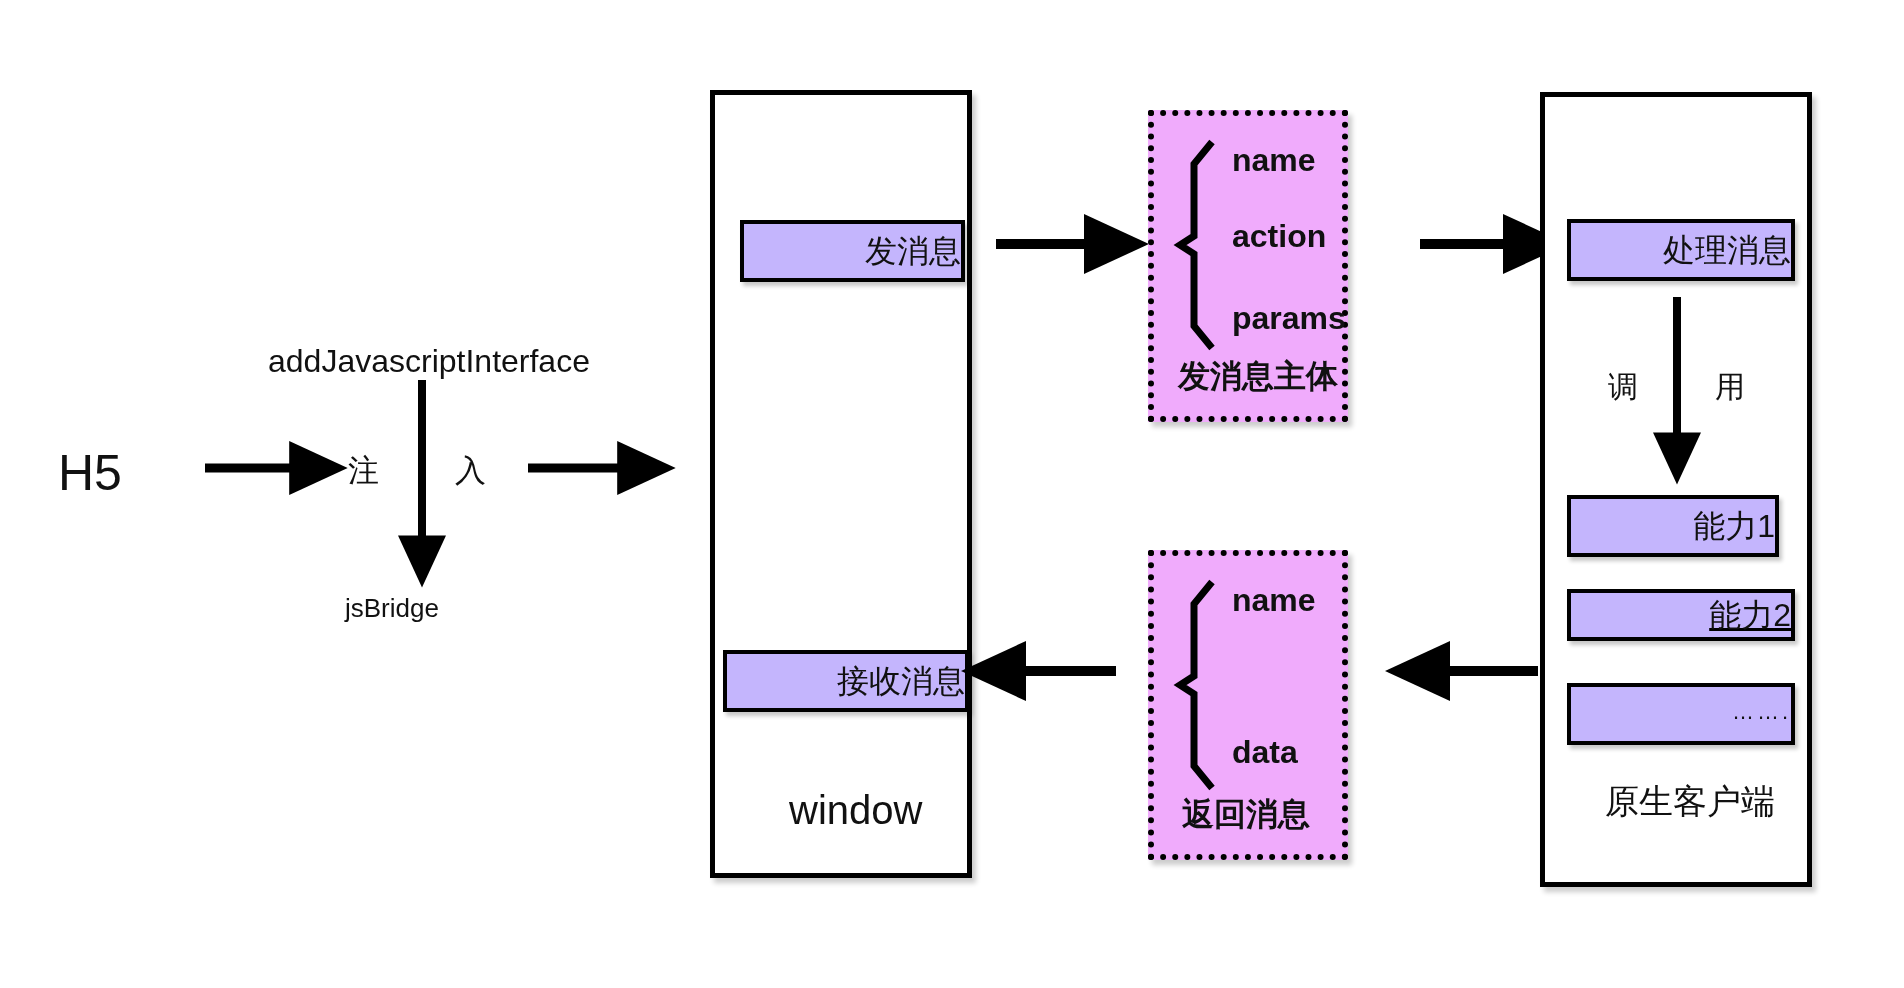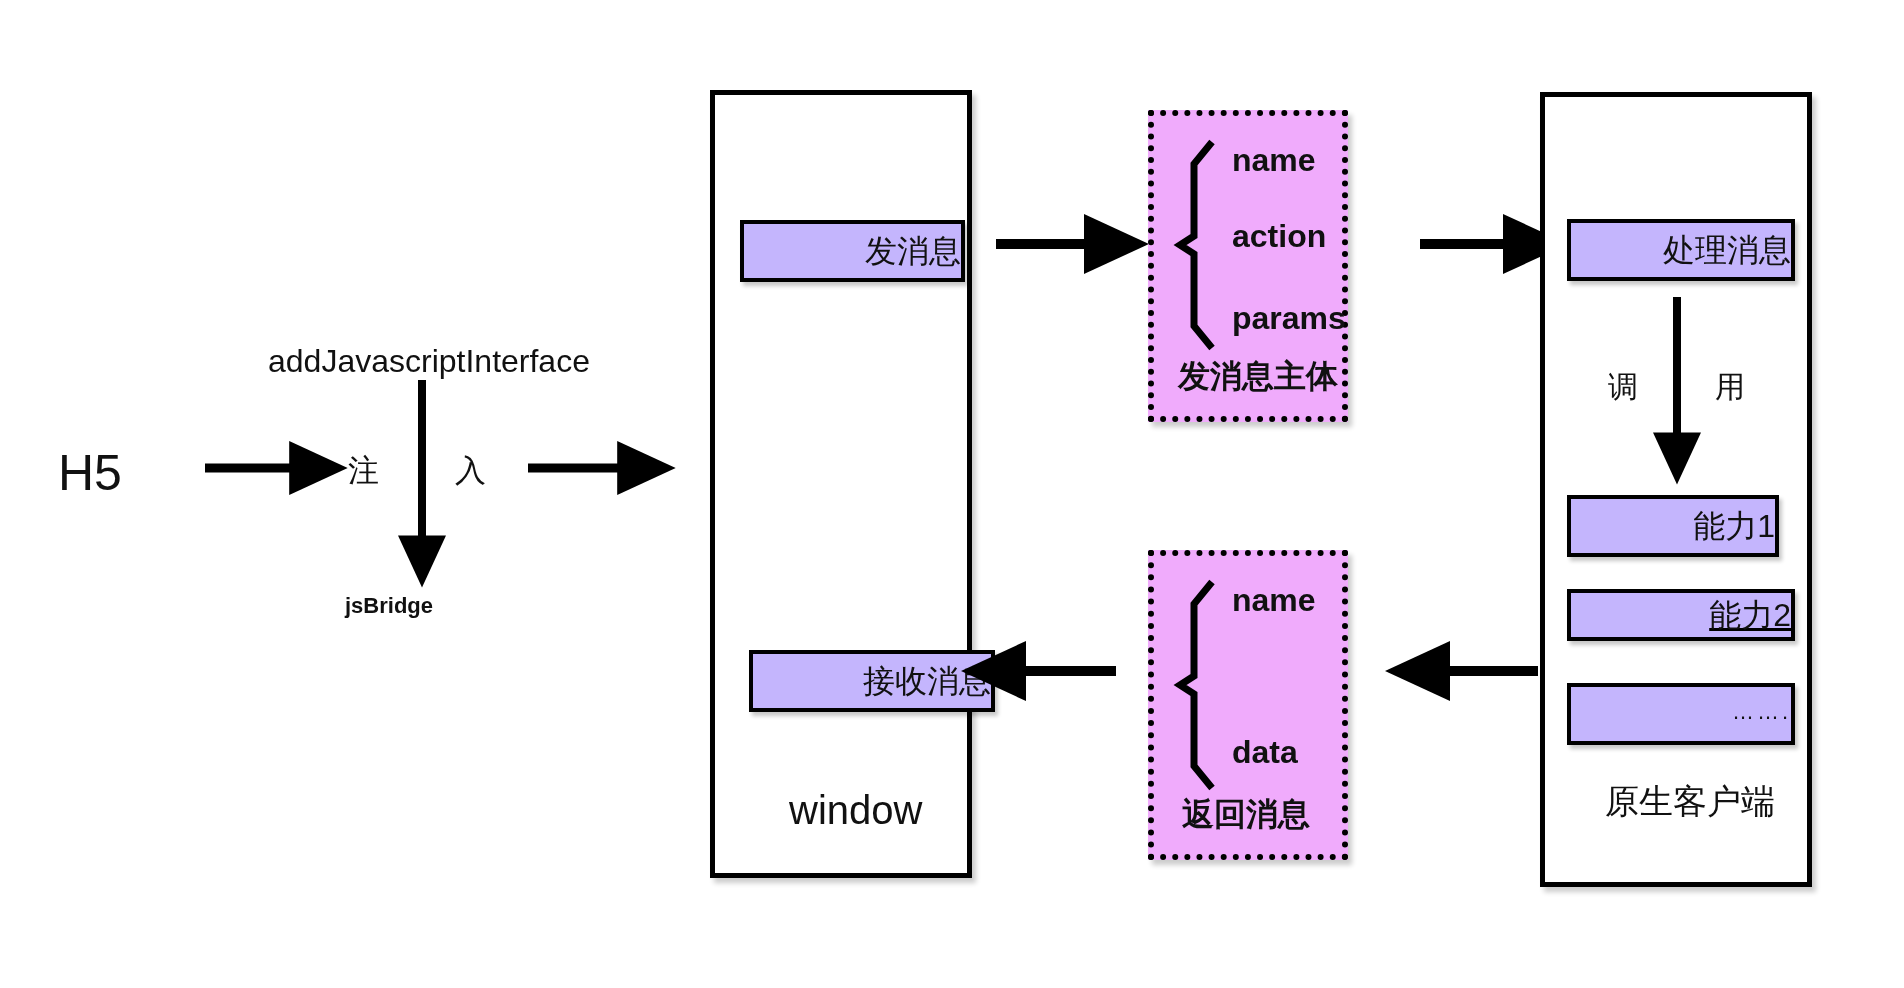--- a/index.html
+++ b/index.html
@@ -21,21 +21,21 @@
 
   
   .txt {
     position: absolute;
     white-space: nowrap;
     color: #111111;
     line-height: 1;
   }
   .t-h5        { font-size: 50px; letter-spacing: 0px; }
   .t-api       { font-size: 32px; }
-  .t-bridge    { font-size: 22px; font-weight: bold; }
+  .t-bridge    { font-size: 26px; }
   .t-inject    { font-size: 31px; }
   .t-window    { font-size: 40px; margin-left: 14px; }
   .t-field     { font-size: 32px; }
   .t-dotlabel  { font-size: 32px; }
   .t-callword  { font-size: 30px; }
   .t-clientlbl { font-size: 34px; font-family: Liberation Mono, monospace; }
 
   
   .container {
     position: absolute;
@@ -121,21 +121,21 @@
     </defs>
     <line x1="0" y1="16" x2="100" y2="16" stroke="#000" stroke-width="9" marker-end="url(#ah2)"></line>
   </svg>
 
   <div class="container" style="left:710px; top:90px; width:262px; height:788px;">
 
     <div class="chip" style="left:25px; top:125px; width:225px; height:62px;">
       <span>发消息</span>
     </div>
 
-    <div class="chip" style="left:34px; top:555px; width:246px; height:62px;">
+    <div class="chip" style="left:8px; top:555px; width:246px; height:62px;">
       <span>接收消息</span>
     </div>
 
     <div class="txt t-window" style="left:60px; top:695px;">window</div>
   </div>
 
   <svg class="arrow-svg" style="left:996px; top:228px;" width="130" height="40">
     <defs>
       <marker id="ah3" markerWidth="7" markerHeight="7" refX="1.2" refY="3" orient="auto">
         <path d="M0,0 L6.5,3 L0,6 z" fill="#000"></path>

